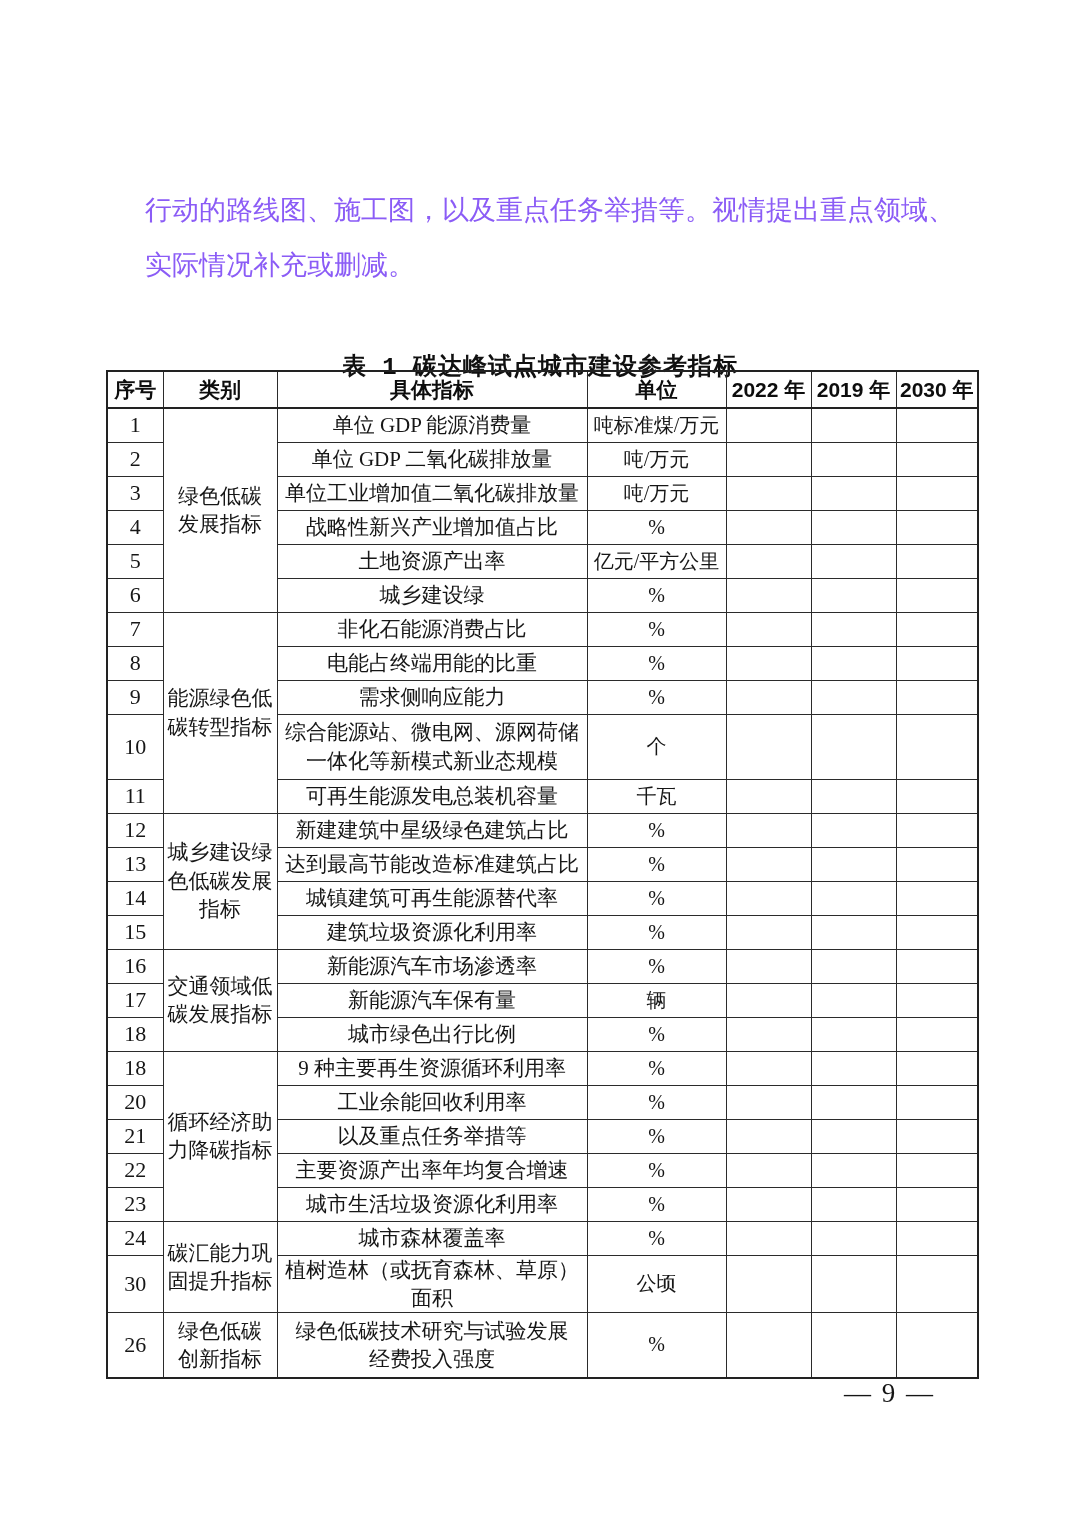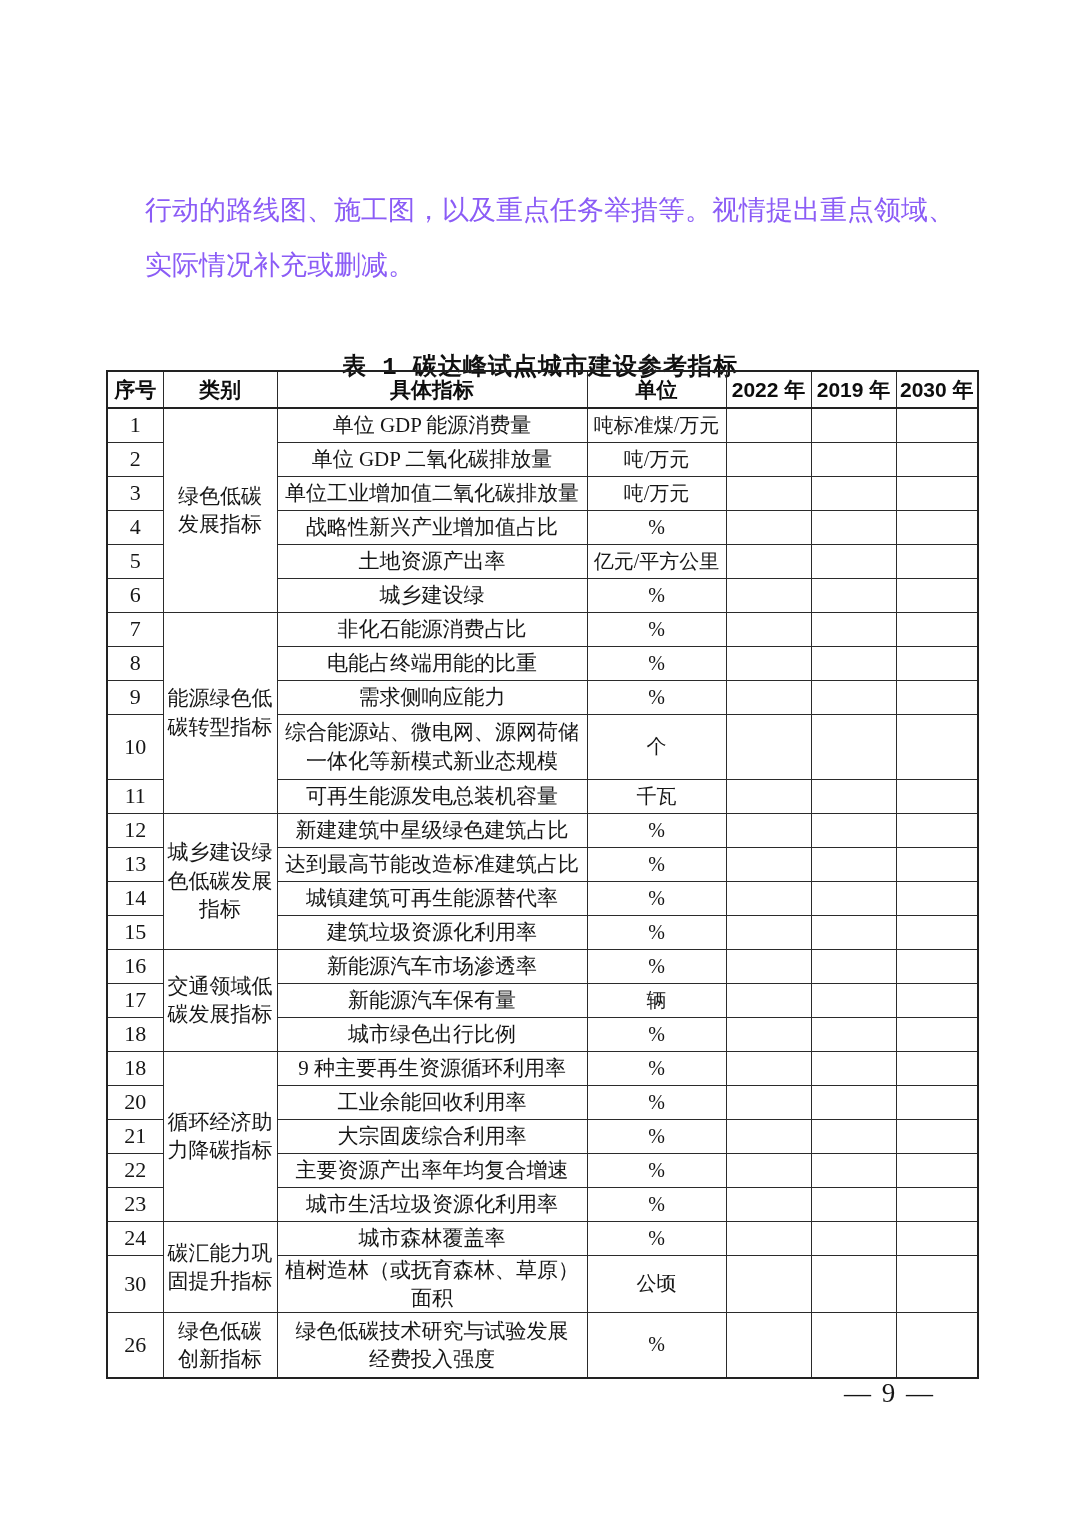--- a/index.html
+++ b/index.html
@@ -283,21 +283,21 @@
       <tr>
         <td class="num">20</td>
         <td class="ind">工业余能回收利用率</td>
         <td class="unit">%</td>
         <td class="yr"></td>
         <td class="yr"></td>
         <td class="yr"></td>
       </tr>
       <tr>
         <td class="num">21</td>
-        <td class="ind">大宗固废综合利用率</td>
+        <td class="ind">以及重点任务举措等</td>
         <td class="unit">%</td>
         <td class="yr"></td>
         <td class="yr"></td>
         <td class="yr"></td>
       </tr>
       <tr>
         <td class="num">22</td>
         <td class="ind">主要资源产出率年均复合增速</td>
         <td class="unit">%</td>
         <td class="yr"></td>

